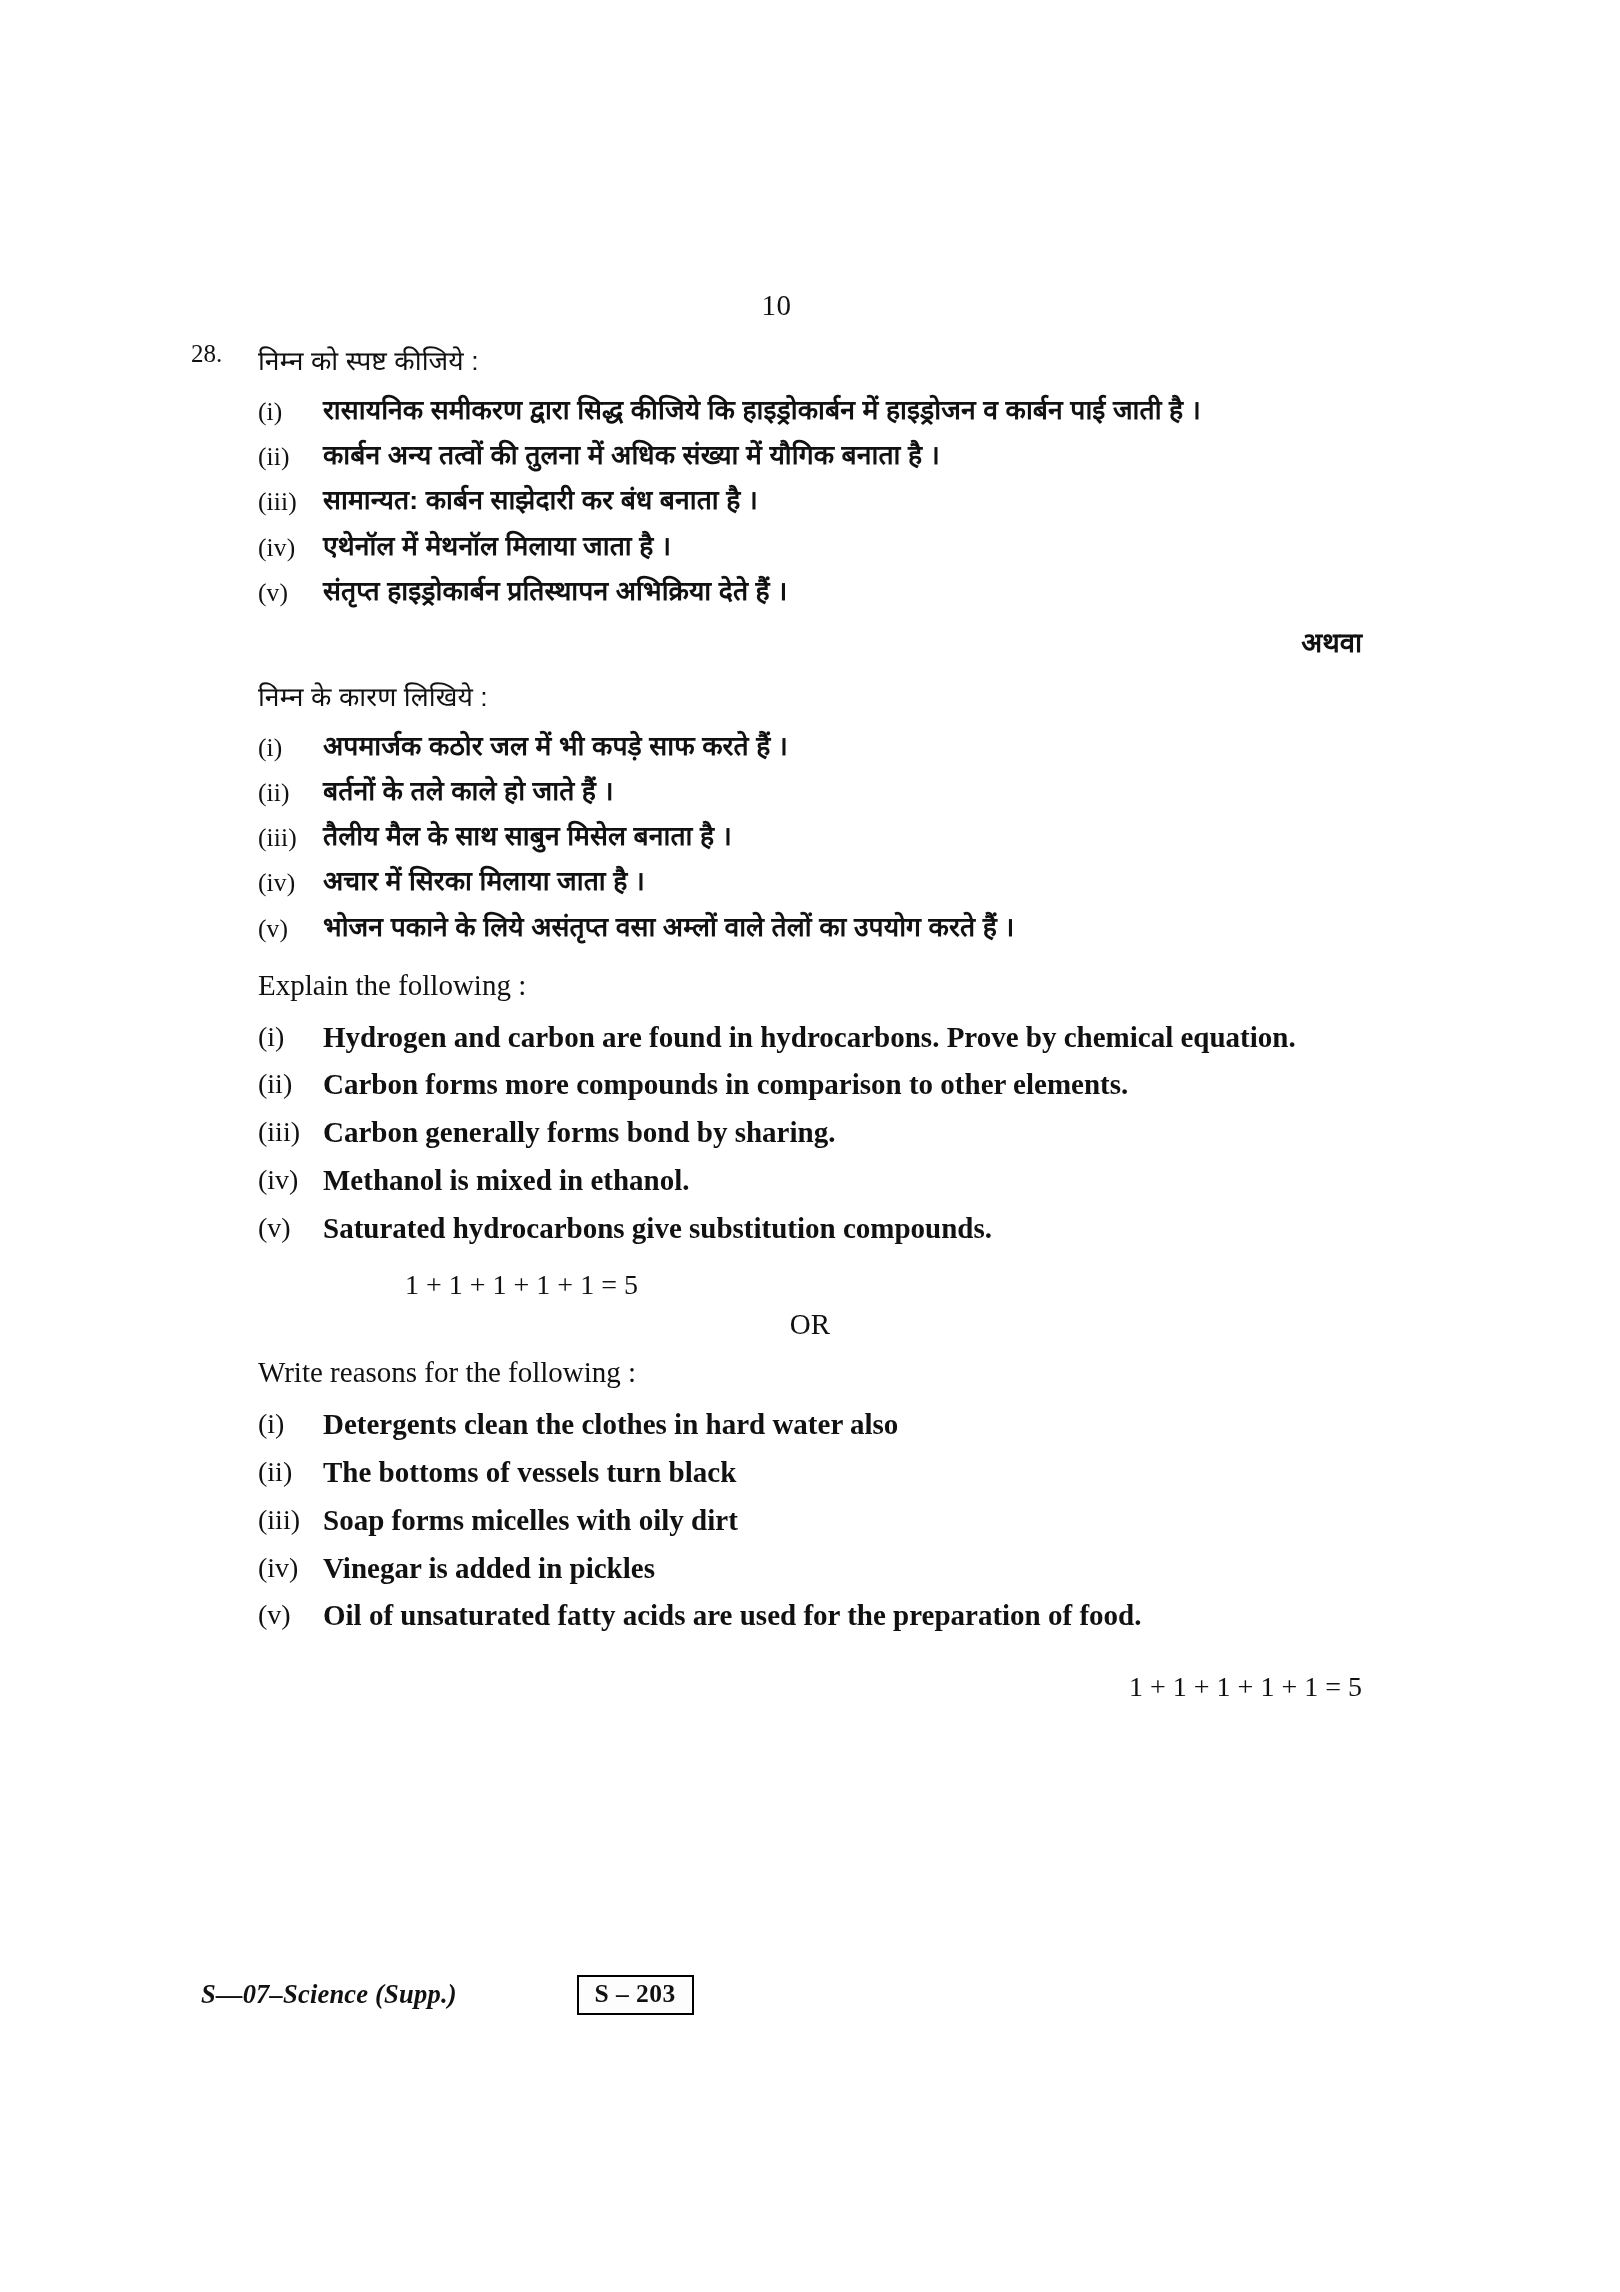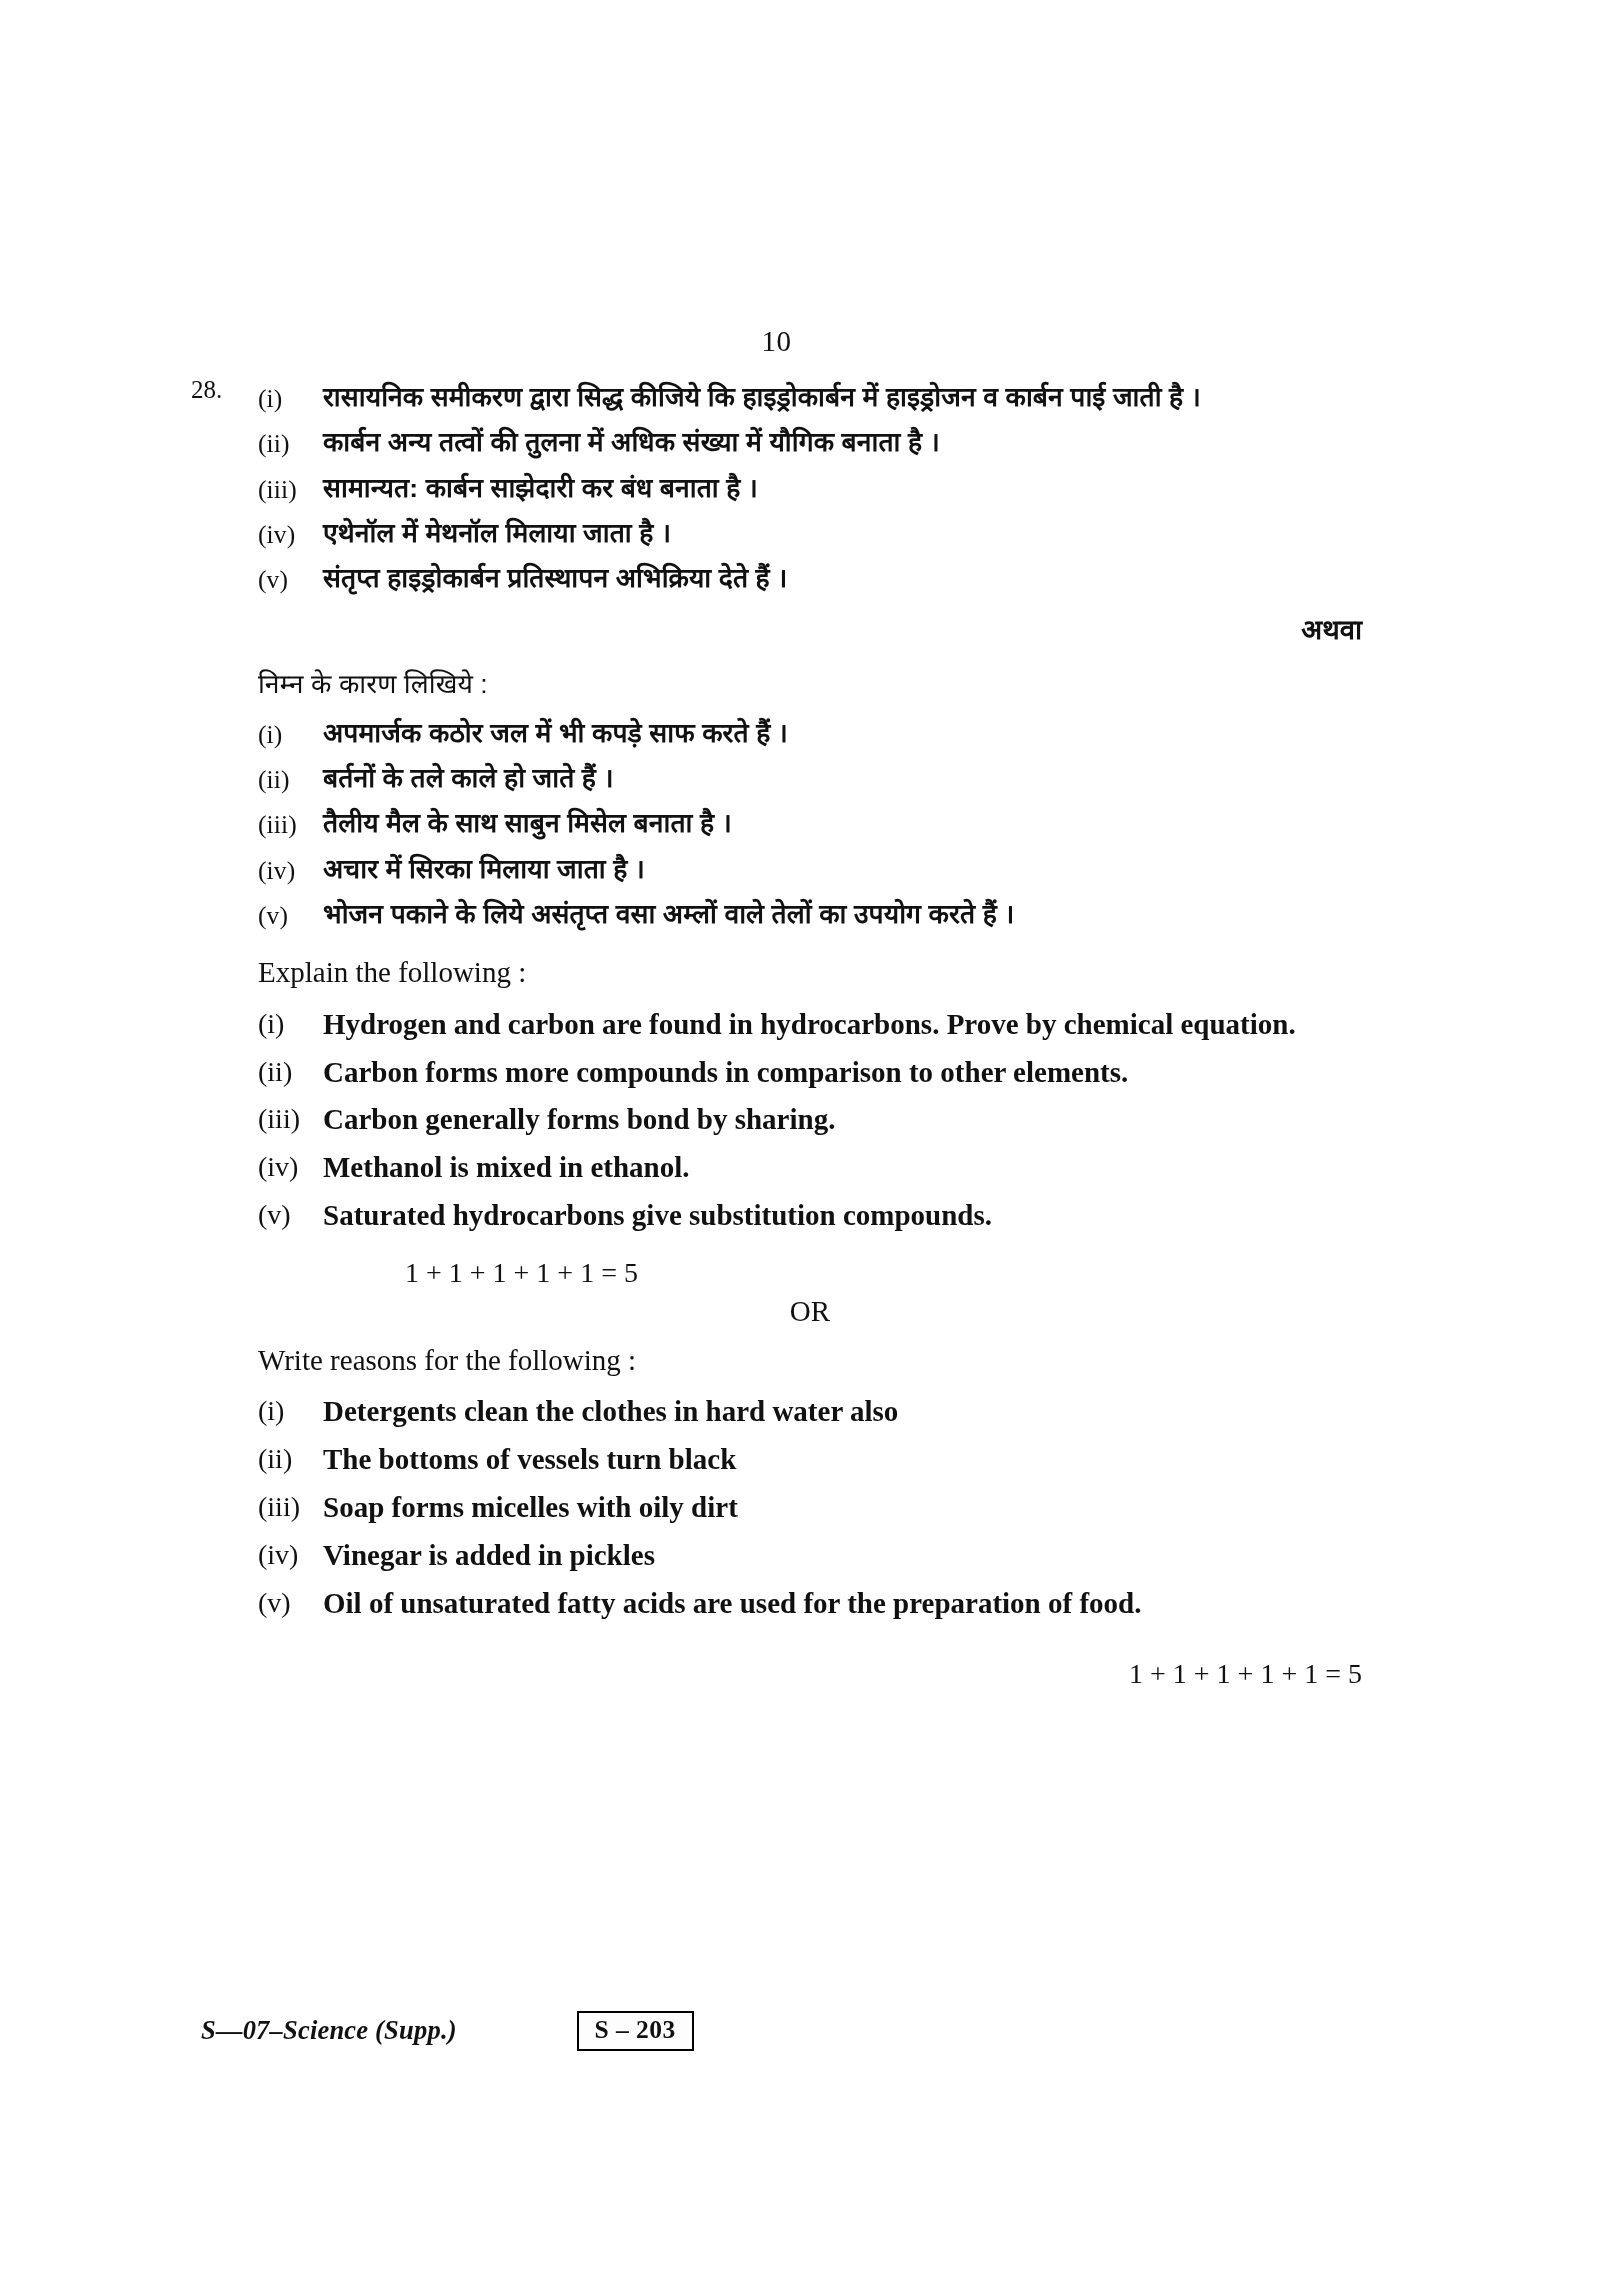--- a/index.html
+++ b/index.html
@@ -15,21 +15,20 @@
     color: #111111;
     overflow: hidden;
   }
 
   
   .page {
     position: absolute;
     inset: 0;
     background: #ffffff;
     padding: 12px;
-    margin-top: 36px;
   }
 
   .content {
     position: absolute;
     left: 191px;
     top: 289px;
     width: 1171px;
   }
 
   
@@ -171,20 +170,21 @@
 
     <div class="page-number">10</div>
 
     <div style="height:51px"></div>
 
     <div class="q-row">
       <div class="q-num">28.</div>
       <div class="q-body">
 
         <div class="hi">
+          <p class="lead">निम्न को स्पष्ट कीजिये :</p>
 
           <div class="sub">
             <span class="sub-marker">(i)</span>
             <span class="sub-text justify">रासायनिक समीकरण द्वारा सिद्ध कीजिये कि हाइड्रोकार्बन में हाइड्रोजन व कार्बन पाई जाती है ।</span>
           </div>
           <div class="sub">
             <span class="sub-marker">(ii)</span>
             <span class="sub-text">कार्बन अन्य तत्वों की तुलना में अधिक संख्या में यौगिक बनाता है ।</span>
           </div>
           <div class="sub">

